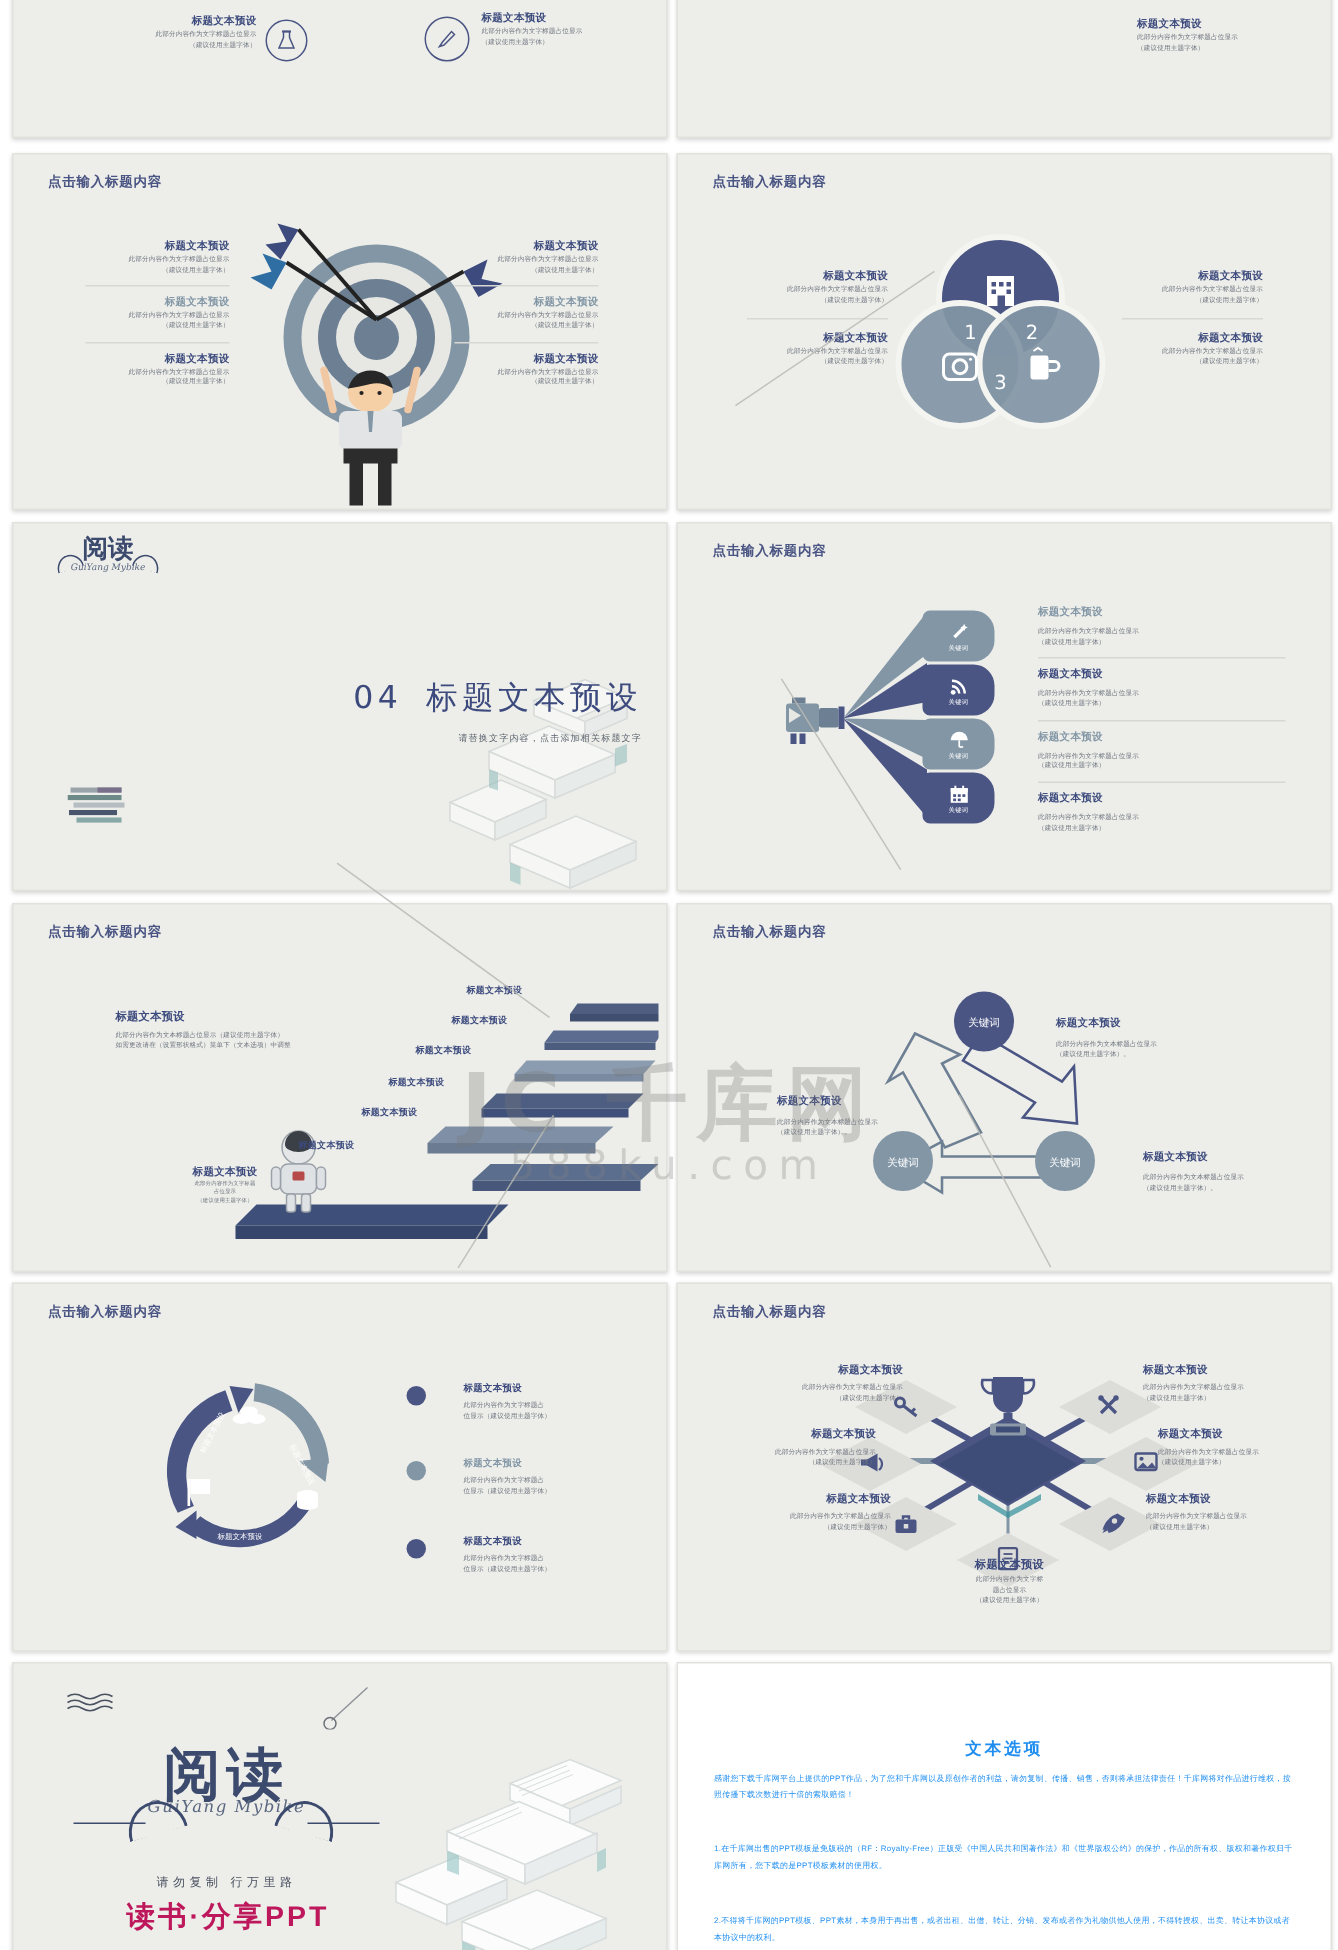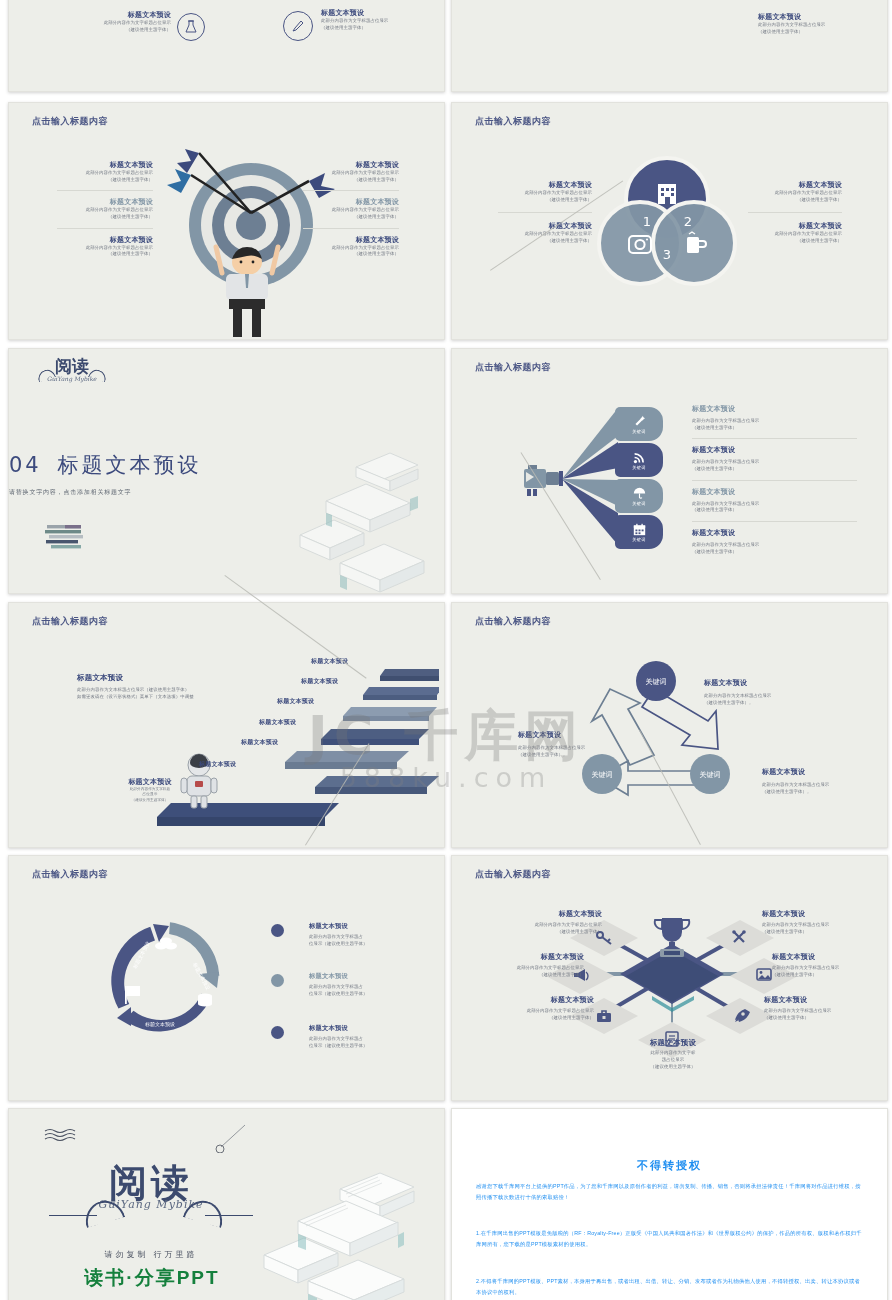--- a/index.html
+++ b/index.html
@@ -54,21 +54,21 @@
   svg{display:block;}
 
   
   #sl1,#sl2{top:-86px;}
   
   .fn-row{position:absolute;border-radius:5px 14px 14px 5px;display:flex;flex-direction:column;
           align-items:center;justify-content:center;color:#fff;}
   .fn-lbl{font-size:4.2px;margin-top:1px;letter-spacing:.3px;}
   
   .cov-sub{font-size:8px;color:#4a5161;letter-spacing:3px;}
-  .cov-main{font-size:19px;color:#15803d;letter-spacing:2px;font-weight:bold;}
+  .cov-main{font-size:19px;color:#be185d;letter-spacing:2px;font-weight:bold;}
   
   .cr-title{font-size:11px;font-weight:bold;color:#1f8ef0;text-align:center;letter-spacing:2px;}
   .cr-p{font-size:5.3px;color:#1f8ef0;line-height:2.05;letter-spacing:.2px;}
 </style>
 </head>
 <body>
 
 <div class="sheet">
 
   <div class="diag" style="left:225px;top:575px;width:175px;transform:rotate(36deg);"></div>
@@ -262,21 +262,21 @@
         <path d="M70 124 v12 l40 17 v-12 z"></path>
         <path d="M110 141 v12 l44 -19 v-12 z" fill="#e3e9e9"></path>
       </g>
       <g fill="#7fb3b3" opacity=".55">
         <path d="M56 74 l6 2 v12 l-6 -2z"></path>
         <path d="M70 136 l7 3 v12 l-7 -3z"></path>
         <path d="M140 60 l8 -3 v12 l-8 3z"></path>
       </g>
     </svg>
 
-    <div style="position:absolute;left:0;right:16px;top:102px;text-align:left;">
+    <div style="position:absolute;left:0;right:16px;top:102px;text-align:right;">
       <div style="font-size:21px;color:#3c4a7d;letter-spacing:3px;font-weight:normal;">
         <span style="font-family:'DejaVu Sans',sans-serif;">04</span>
         <span style="margin-left:7px;">标题文本预设</span>
       </div>
       <div style="font-size:6px;color:#5d6570;letter-spacing:.8px;margin-top:9px;">请替换文字内容，点击添加相关标题文字</div>
     </div>
 
     <svg width="44" height="26" style="position:absolute;left:36px;bottom:44px;">
       <rect x="2" y="2" width="34" height="3.4" fill="#9aa3aa"></rect>
       <rect x="20" y="2" width="16" height="3.4" fill="#7a6f8a"></rect>
@@ -682,21 +682,21 @@
     <div class="fan" style="left:74px;top:92px;width:36px;height:20px;border-width:2.6px;border-color:#3c4a6e;transform:rotate(-16deg);"></div>
     <div class="fan" style="left:176px;top:92px;width:36px;height:20px;border-width:2.6px;border-color:#3c4a6e;transform:rotate(16deg);"></div>
     <div style="position:absolute;left:40px;top:106px;width:48px;height:1.2px;background:#3c4a6e;"></div>
     <div style="position:absolute;left:196px;top:106px;width:48px;height:1.2px;background:#3c4a6e;"></div>
 
     <div class="cov-sub ta-c" style="position:absolute;left:70px;top:140px;width:144px;">请勿复制 行万里路</div>
     <div class="cov-main ta-c" style="position:absolute;left:48px;top:156px;width:190px;">读书·分享PPT</div>
   </div>
 
   <div class="slide white" style="left:451px;top:1108px;width:435px;height:200px;">
-    <div class="cr-title" style="position:absolute;left:0;right:0;top:49px;">不得转授权</div>
+    <div class="cr-title" style="position:absolute;left:0;right:0;top:49px;">文本选项</div>
     <div class="cr-p" style="position:absolute;left:24px;right:24px;top:72px;">感谢您下载千库网平台上提供的PPT作品，为了您和千库网以及原创作者的利益，请勿复制、传播、销售，否则将承担法律责任！千库网将对作品进行维权，按照传播下载次数进行十倍的索取赔偿！</div>
     <div class="cr-p" style="position:absolute;left:24px;right:24px;top:119px;">1.在千库网出售的PPT模板是免版税的（RF：Royalty-Free）正版受《中国人民共和国著作法》和《世界版权公约》的保护，作品的所有权、版权和著作权归千库网所有，您下载的是PPT模板素材的使用权。</div>
     <div class="cr-p" style="position:absolute;left:24px;right:24px;top:167px;">2.不得将千库网的PPT模板、PPT素材，本身用于再出售，或者出租、出借、转让、分销、发布或者作为礼物供他人使用，不得转授权、出卖、转让本协议或者本协议中的权利。</div>
   </div>
 
   <div class="wm">
     <div class="wm-main">JC 千库网</div>
     <div class="wm-sub">588ku.com</div>
   </div>
 

